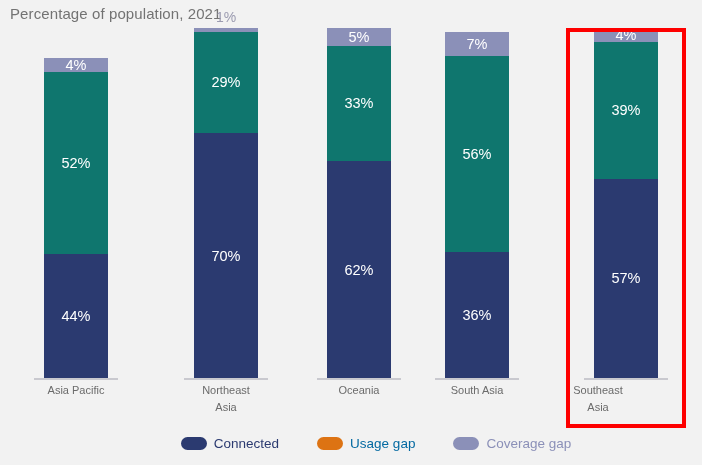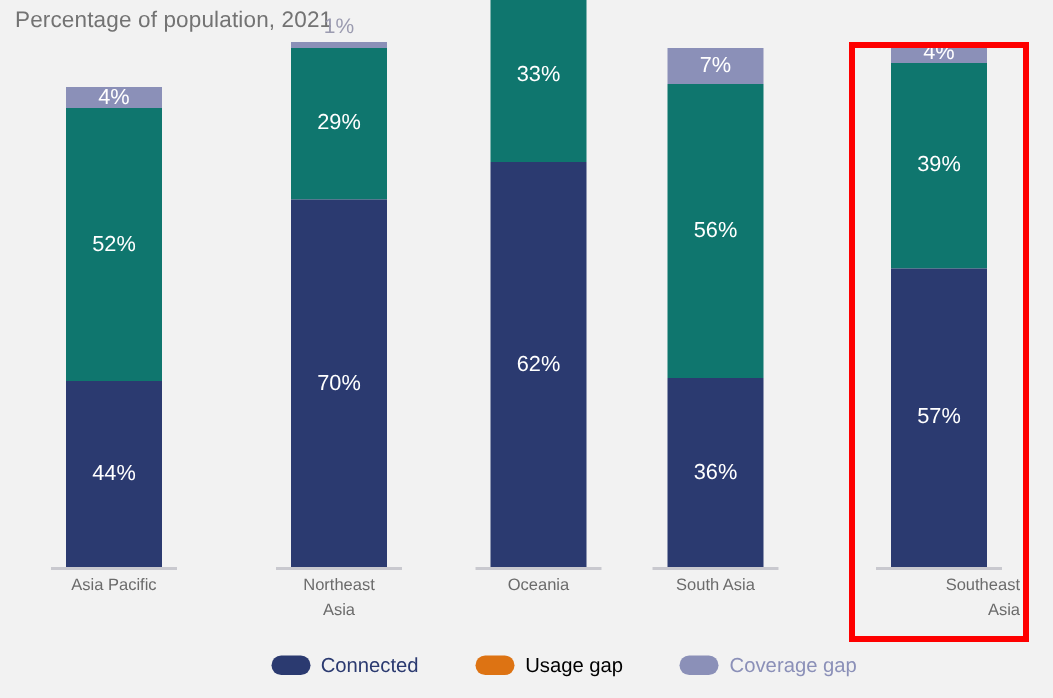--- a/index.html
+++ b/index.html
@@ -169,21 +169,21 @@
     </div>
 
     <div class="bar-group" style="left:305px;">
       <div class="bar-stack">
         <div class="seg seg-coverage" style="height: 17.5px;">
           <span class="seg-label">5%</span>
         </div>
         <div class="seg seg-usage" style="height: 115.5px;">
           <span class="seg-label">33%</span>
         </div>
-        <div class="seg seg-connected" style="height: 270px;">
+        <div class="seg seg-connected" style="height: 217px;">
           <span class="seg-label">62%</span>
         </div>
       </div>
       <div class="axis-tick"></div>
     </div>
 
     <div class="bar-group" style="left:423px;">
       <div class="bar-stack">
         <div class="seg seg-coverage" style="height: 24.5px;">
           <span class="seg-label">7%</span>
@@ -221,33 +221,33 @@
   <div class="cat-label" style="left:172px;">
     <div>Northeast</div>
     <div>Asia</div>
   </div>
   <div class="cat-label" style="left:423px;">
     <div>South Asia</div>
   </div>
   <div class="cat-label" style="left:305px;">
     <div>Oceania</div>
   </div>
-  <div class="cat-label" style="left:572px;text-align:right;">
+  <div class="cat-label" style="left:544px;">
     <div>Southeast</div>
     <div>Asia</div>
   </div>
 
   <div id="legend">
     <div class="legend-item">
       <span class="legend-swatch" style="background: rgb(43, 58, 112);"></span>
       <span style="color: rgb(43, 58, 112);">Connected</span>
     </div>
     <div class="legend-item">
       <span class="legend-swatch" style="background: rgb(221, 115, 19);"></span>
-      <span style="color: #000000;">Usage gap</span>
+      <span style="color: #0369a1;">Usage gap</span>
     </div>
     <div class="legend-item">
       <span class="legend-swatch" style="background: rgb(139, 144, 184);"></span>
       <span style="color: rgb(139, 144, 184);">Coverage gap</span>
     </div>
   </div>
 
   <div id="highlight-box"></div>
 
 </div>

